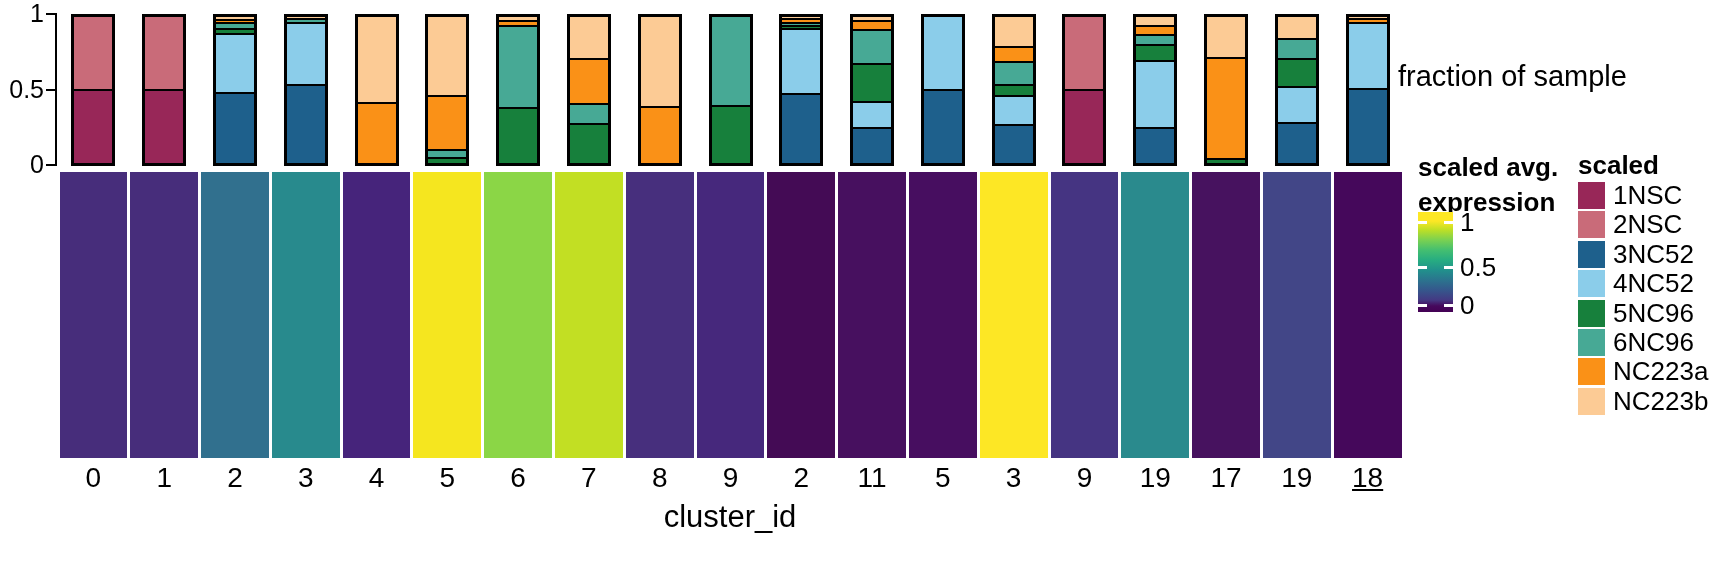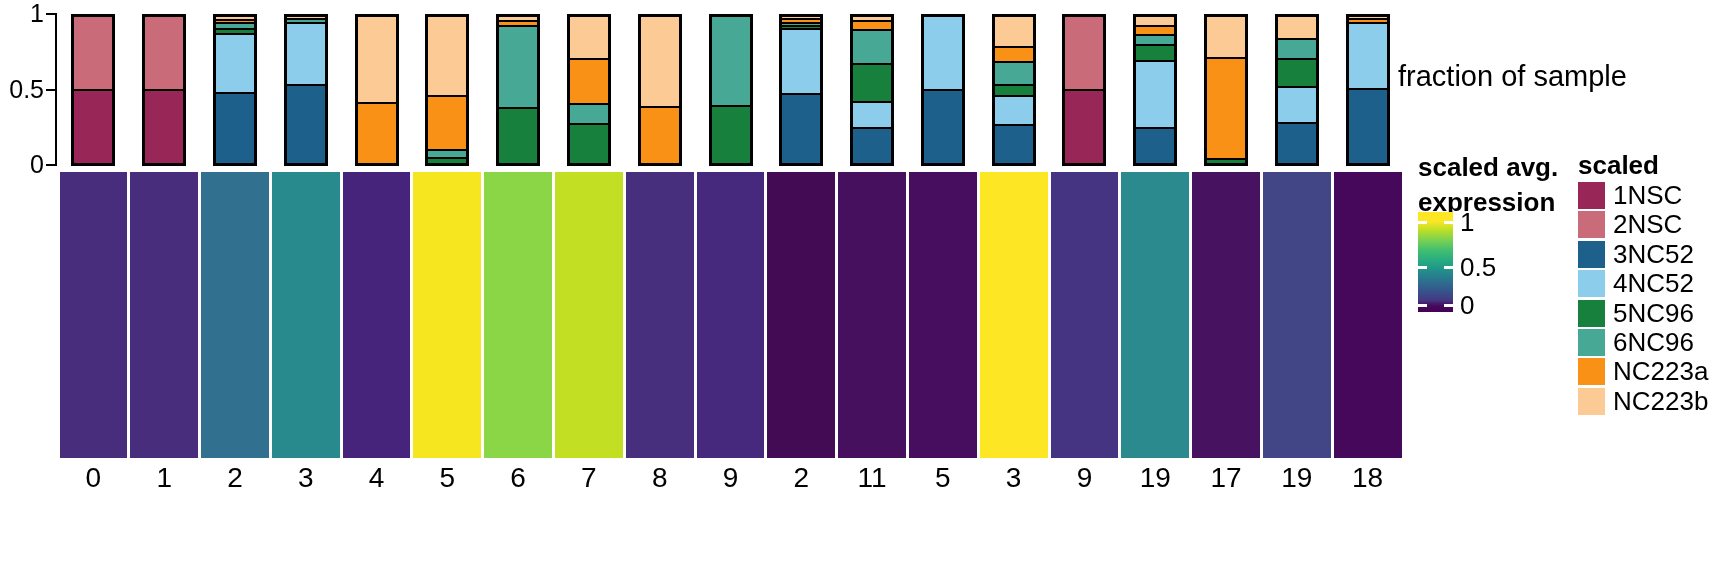--- a/index.html
+++ b/index.html
@@ -189,23 +189,24 @@
       <div class="xlab" style="left: 624.32px; width: 70.79px;">8</div>
       <div class="xlab" style="left: 695.11px; width: 70.79px;">9</div>
       <div class="xlab" style="left: 765.9px; width: 70.79px;">2</div>
       <div class="xlab" style="left: 836.69px; width: 70.79px;">11</div>
       <div class="xlab" style="left: 907.48px; width: 70.79px;">5</div>
       <div class="xlab" style="left: 978.27px; width: 70.79px;">3</div>
       <div class="xlab" style="left: 1049.06px; width: 70.79px;">9</div>
       <div class="xlab" style="left: 1119.85px; width: 70.79px;">19</div>
       <div class="xlab" style="left: 1190.64px; width: 70.79px;">17</div>
       <div class="xlab" style="left: 1261.43px; width: 70.79px;">19</div>
-      <div class="xlab" style="left: 1332.22px; width: 70.79px;">18</div>
-    </div>
-
+      <div class="xlab" style="left: 1332.22px; width: 70.79px; text-decoration: underline;">18</div>
+    </div>
+
+  <div class="xtitle">cluster_id</div>
 
   <div class="barlegtitle">
     <div>fraction of sample</div>
   </div>
 
   <div class="exprtitle">
     <div>scaled avg.</div>
     <div>expression</div>
   </div>
   <div class="colorbar"></div>

